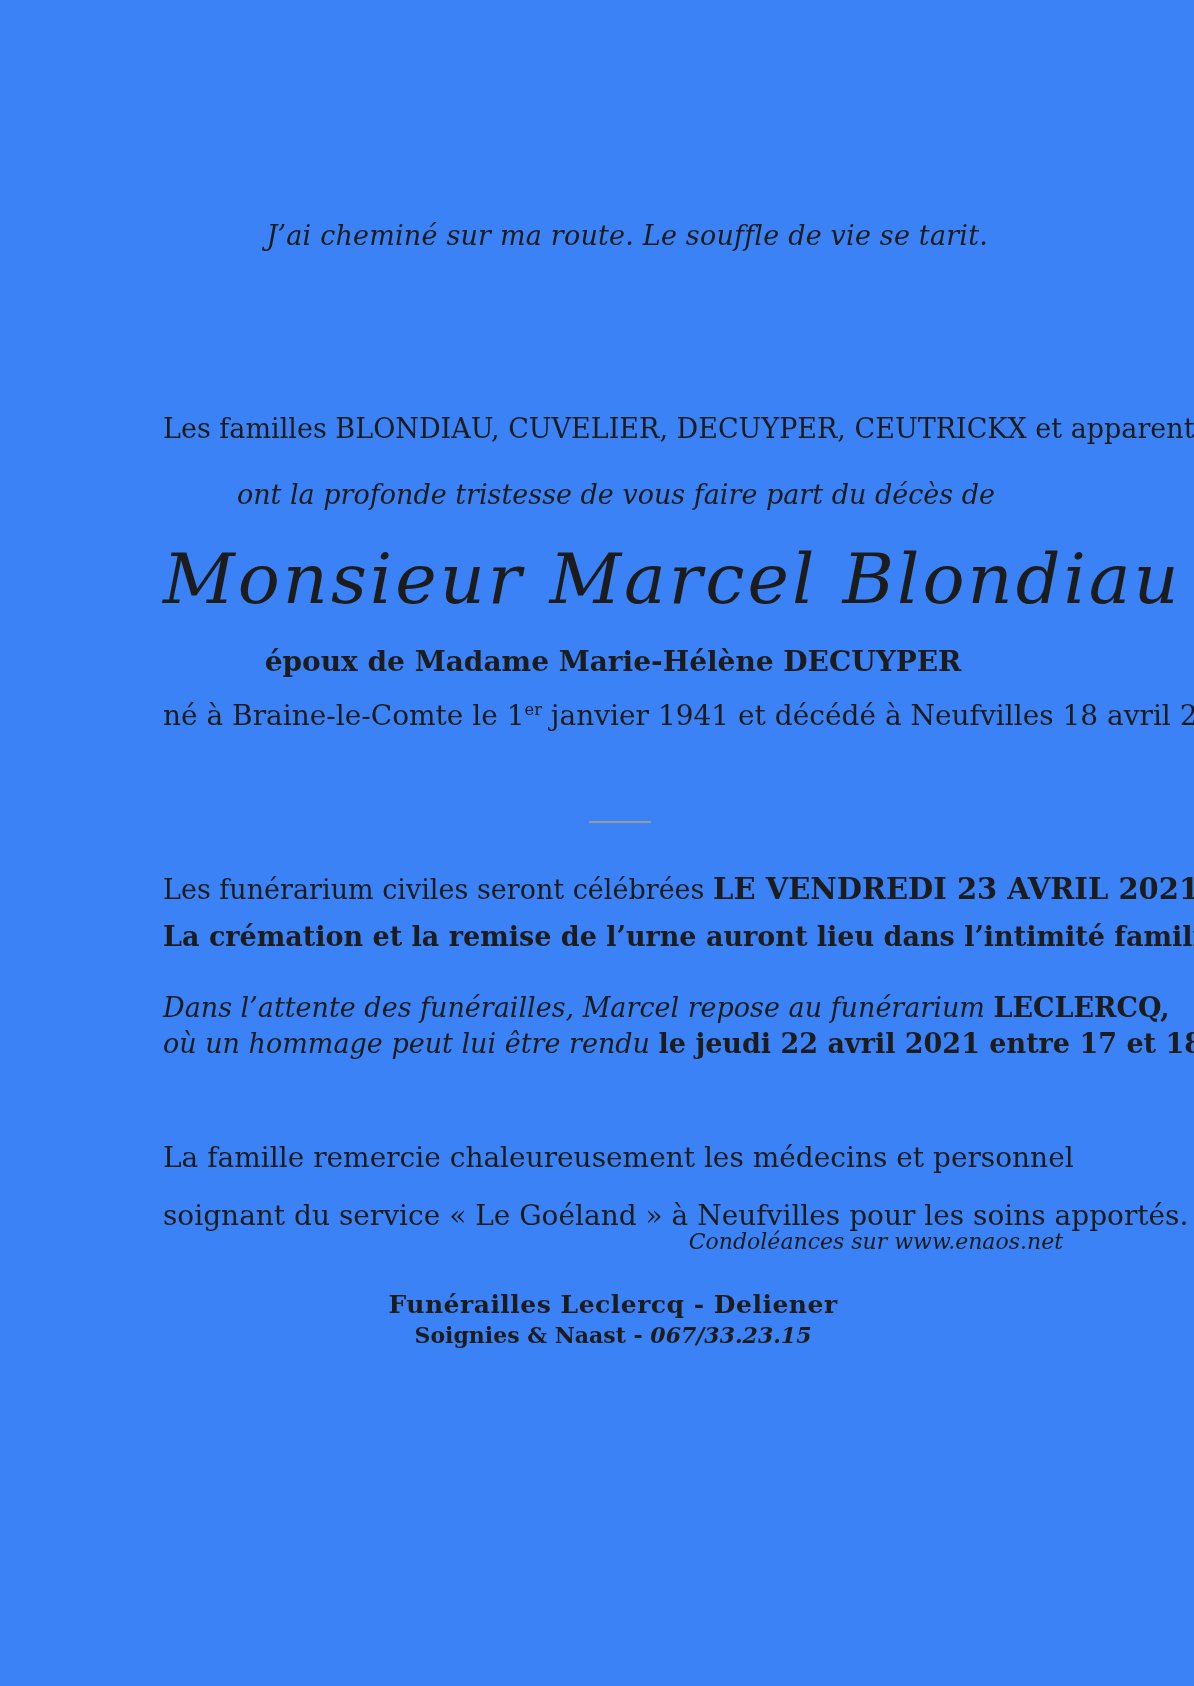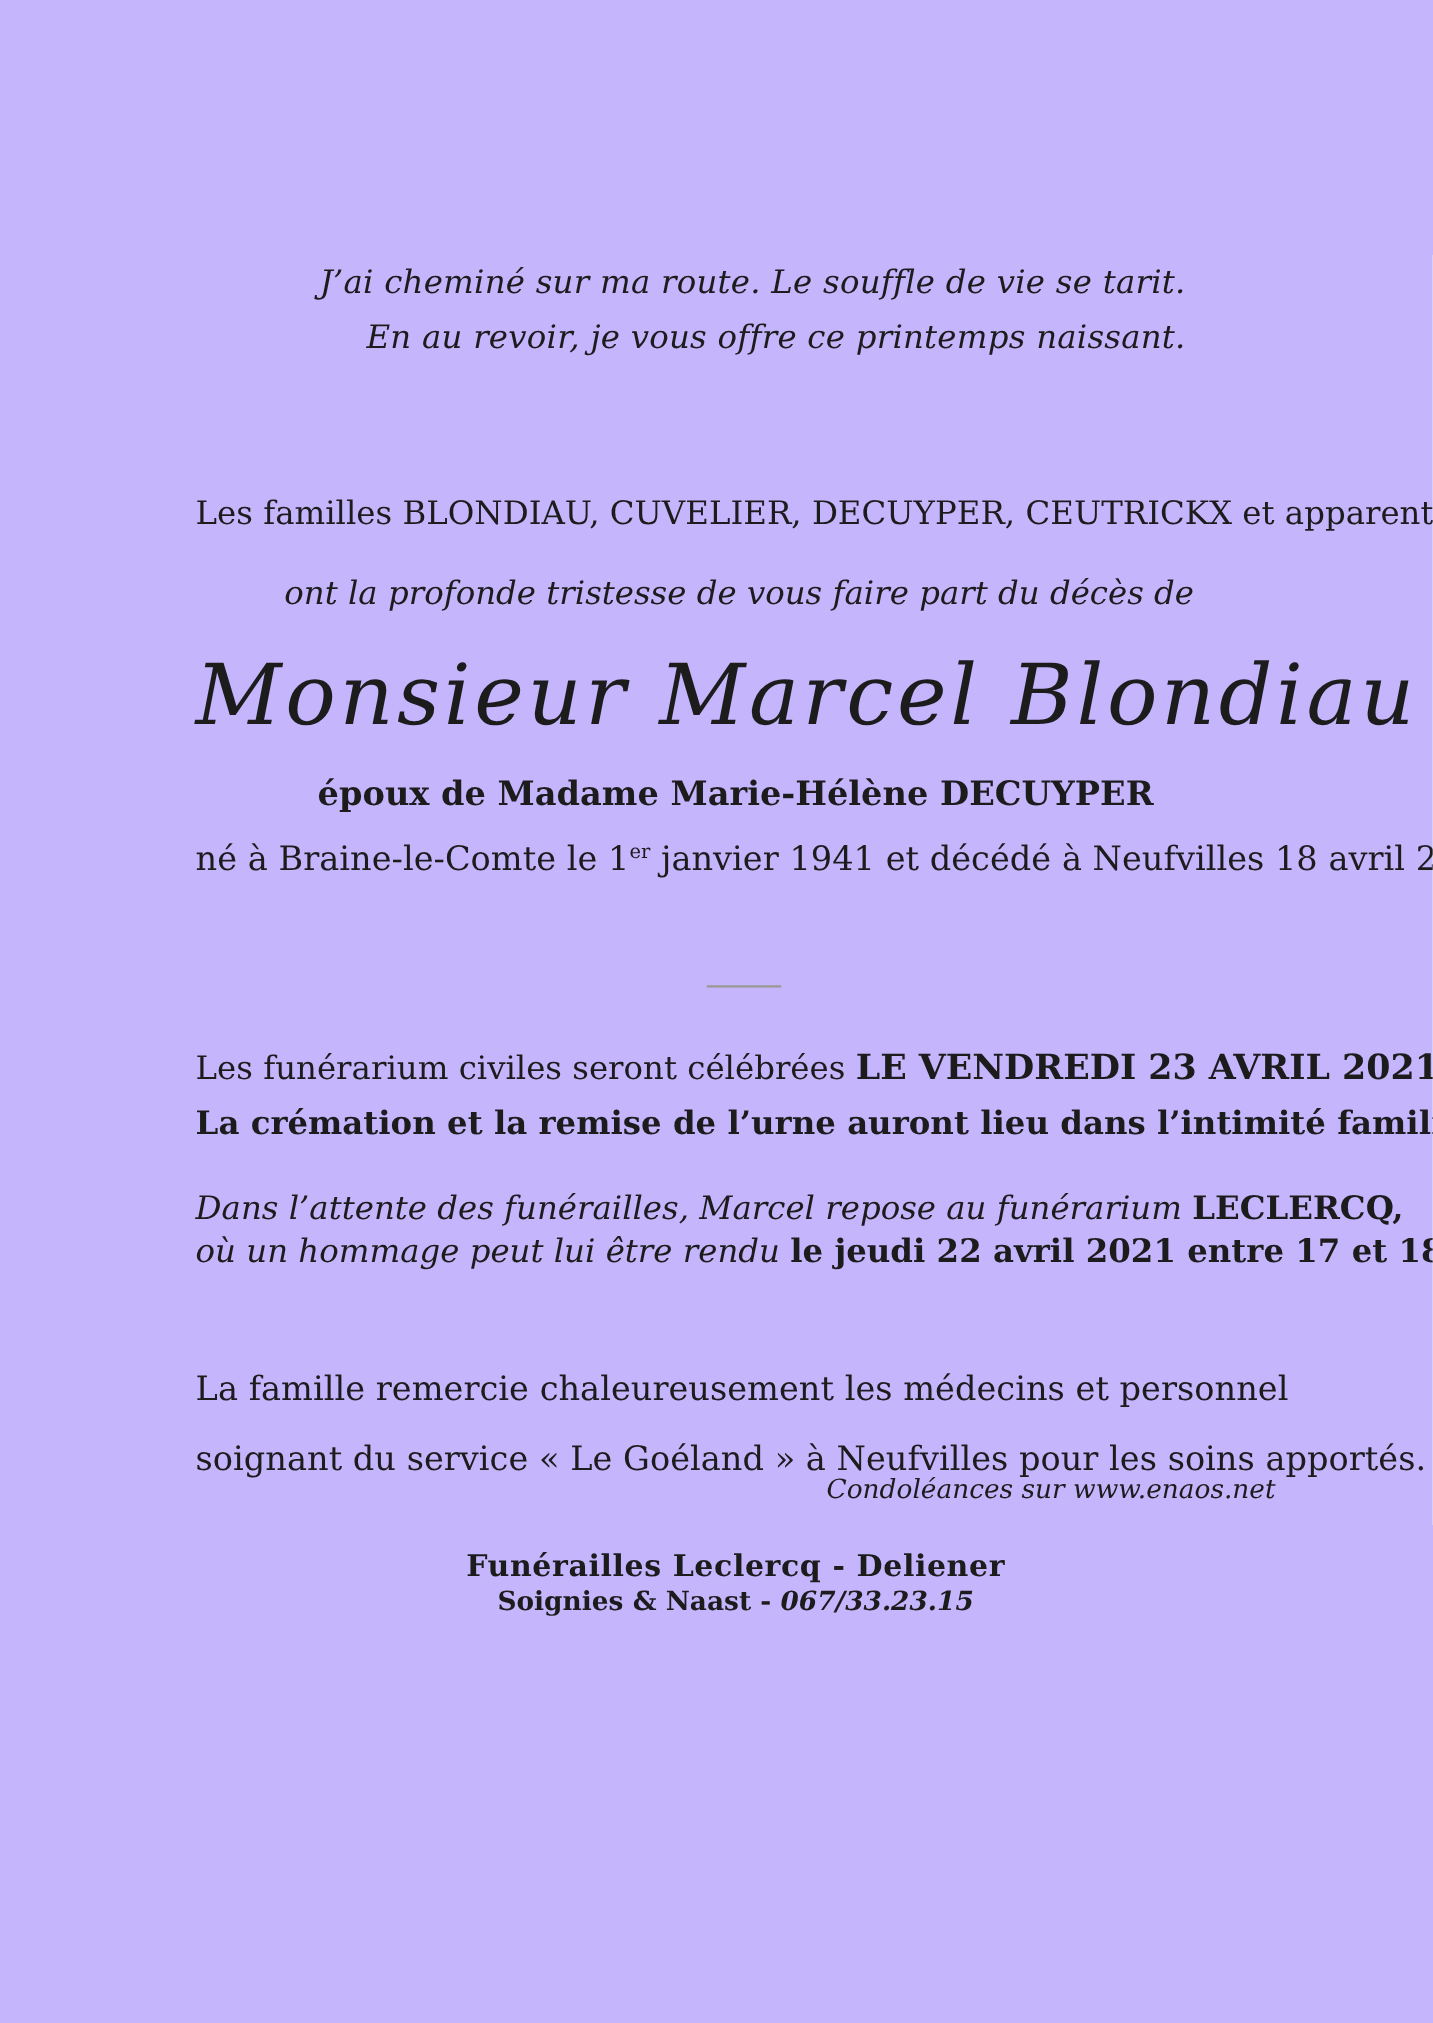--- a/index.html
+++ b/index.html
@@ -1,20 +1,20 @@
 <!DOCTYPE html>
 <html><head>
 <meta charset="utf-8">
 <style>
   html, body { margin: 0; padding: 0; background: #ffffff; }
   .page {
     position: relative;
     width: 1194px;
     height: 1686px;
-    background: #c4b5fd;
+    background: #3b82f6;
     font-family: "DejaVu Serif", "Liberation Serif", serif;
     color: #1c1c1c;
     overflow: hidden;
     text-decoration: underline;
   }
   .row {
     position: absolute;
     left: 163px;
     right: 131px;
     white-space: nowrap;
@@ -128,23 +128,20 @@
   .footer-contact .i { font-style: italic; font-weight: bold; margin-top: 12px; }
 </style>
 </head>
 <body>
 
 <div class="page">
 
   <div class="row right quote quote-1">
     <span>J’ai cheminé sur ma route. Le souffle de vie se tarit.</span>
   </div>
-  <div class="row right quote quote-2">
-    <span>En au revoir, je vous offre ce printemps naissant.</span>
-  </div>
 
   <div class="row center families">
     <span>Les familles BLONDIAU, CUVELIER, DECUYPER, CEUTRICKX et apparentées,</span>
   </div>
 
   <div class="row right announcement">
     <span>ont la profonde tristesse de vous faire part du décès de</span>
   </div>
 
   <div class="row center spouse">

